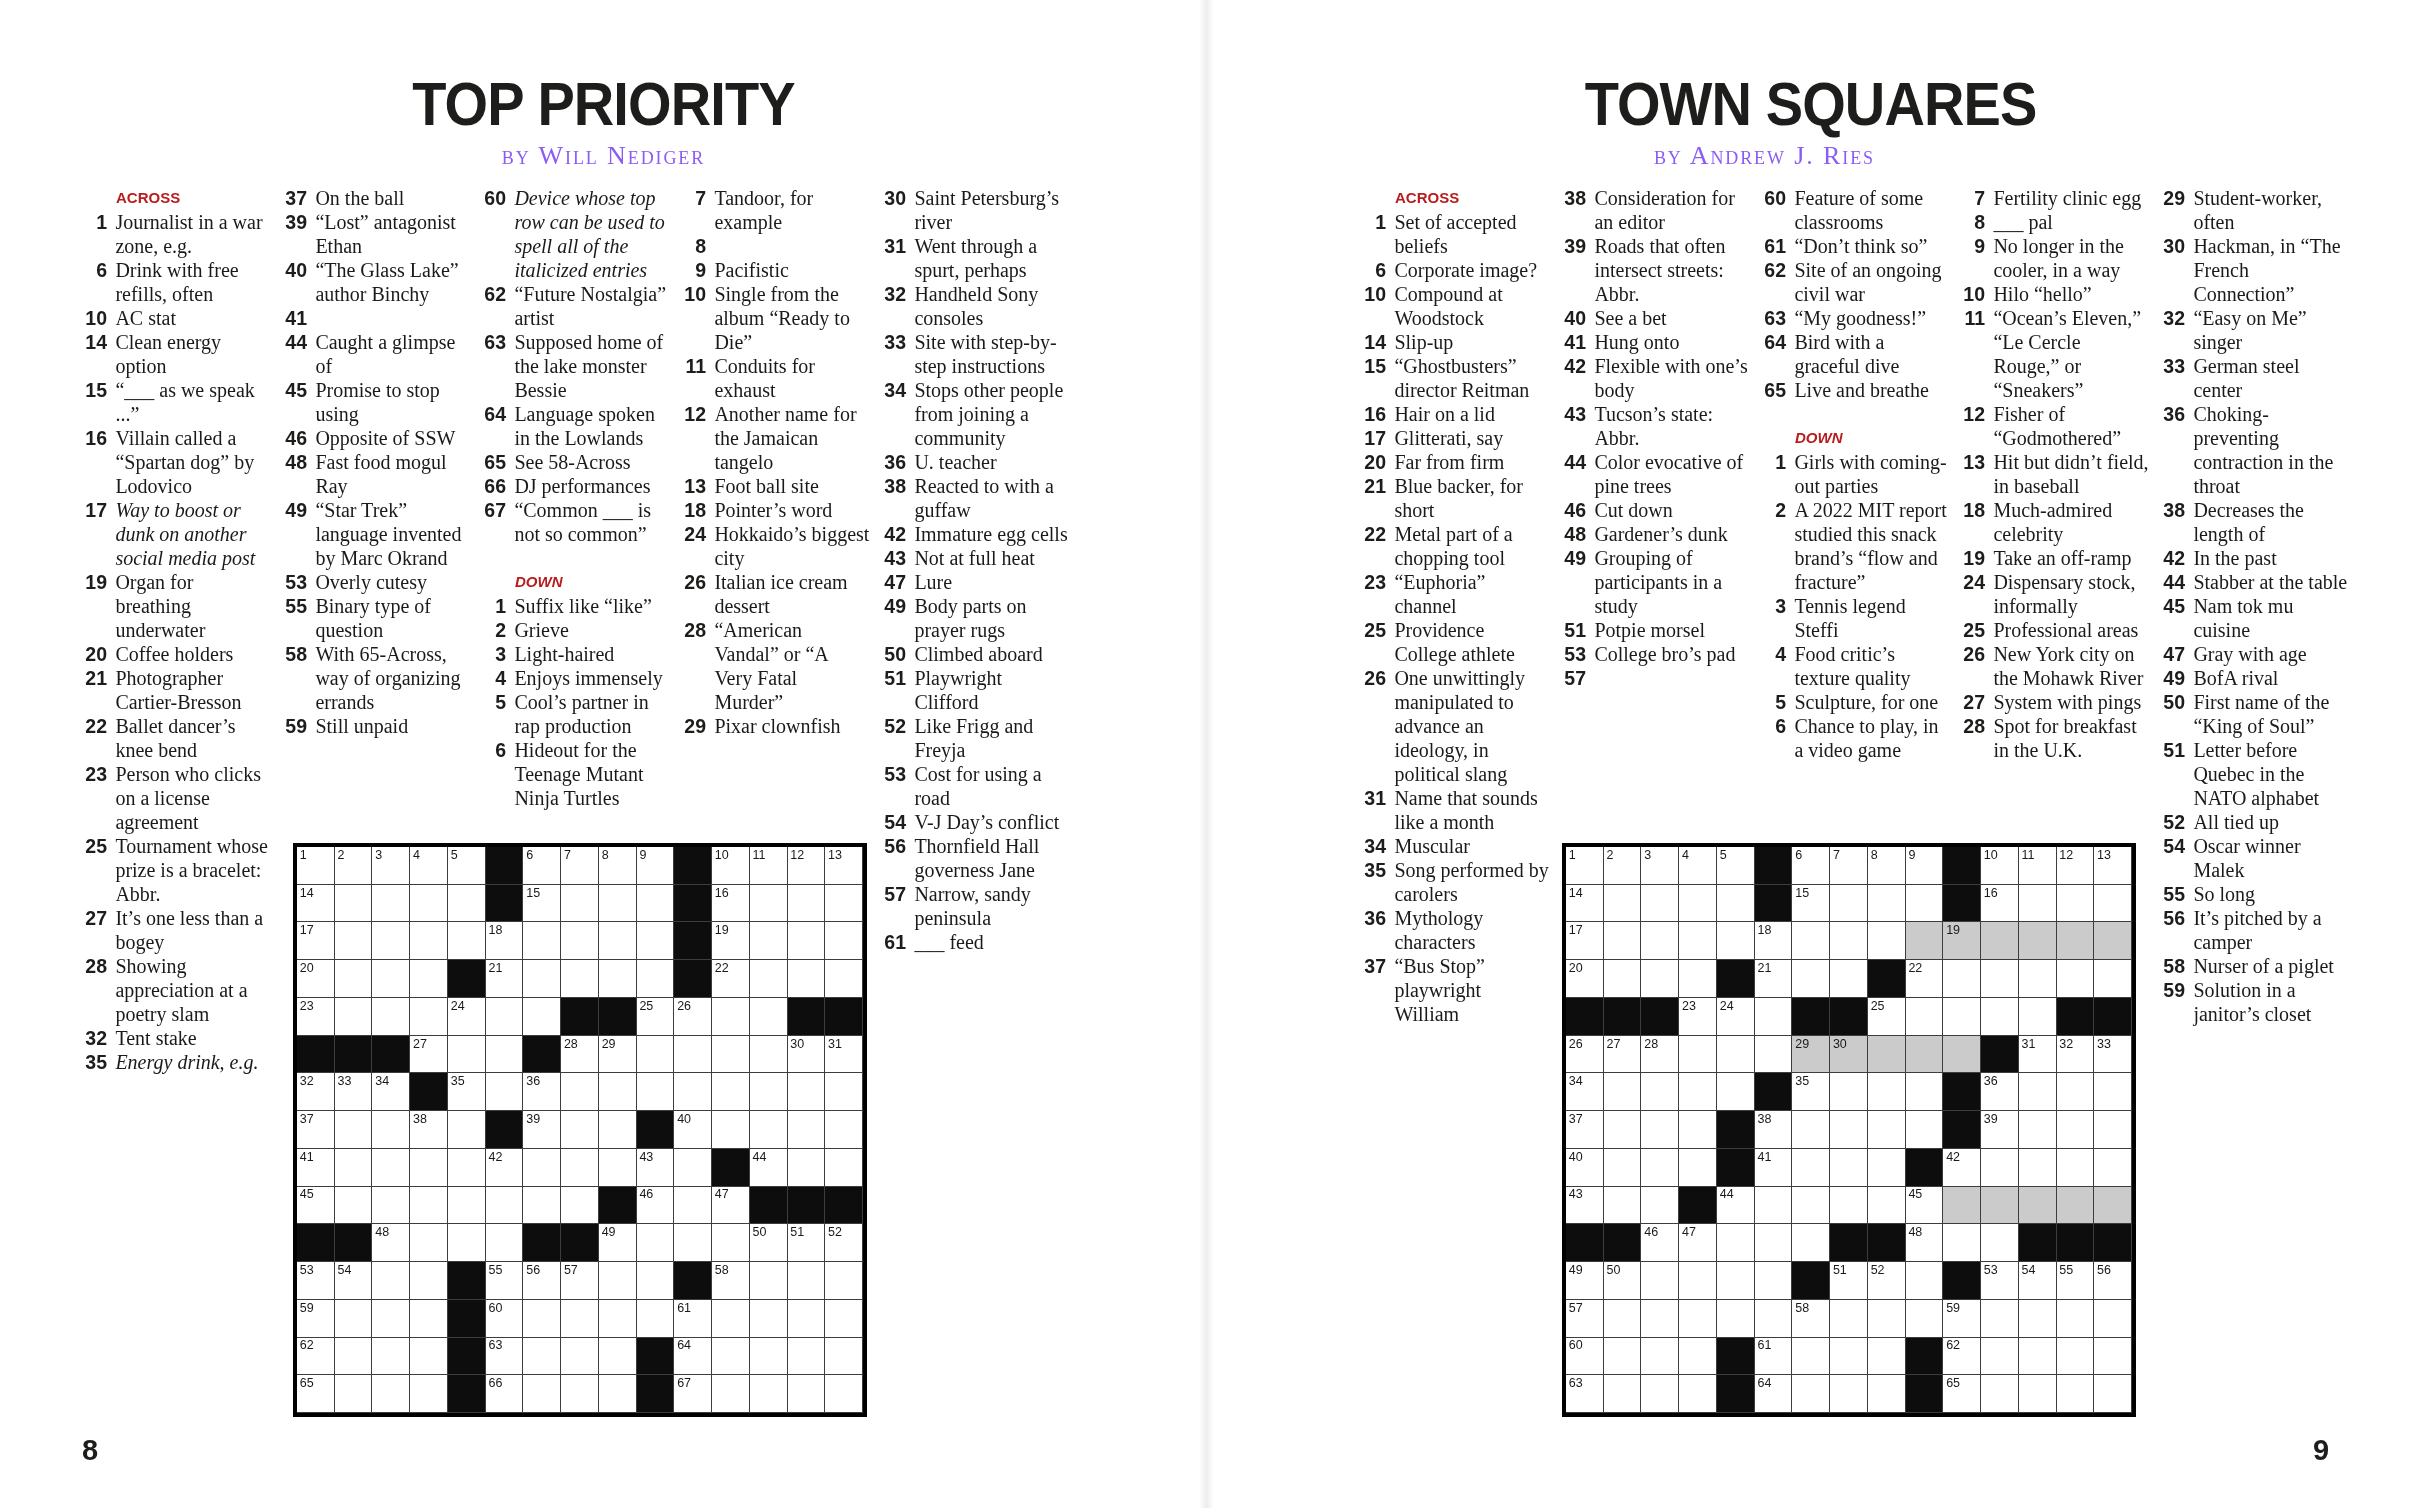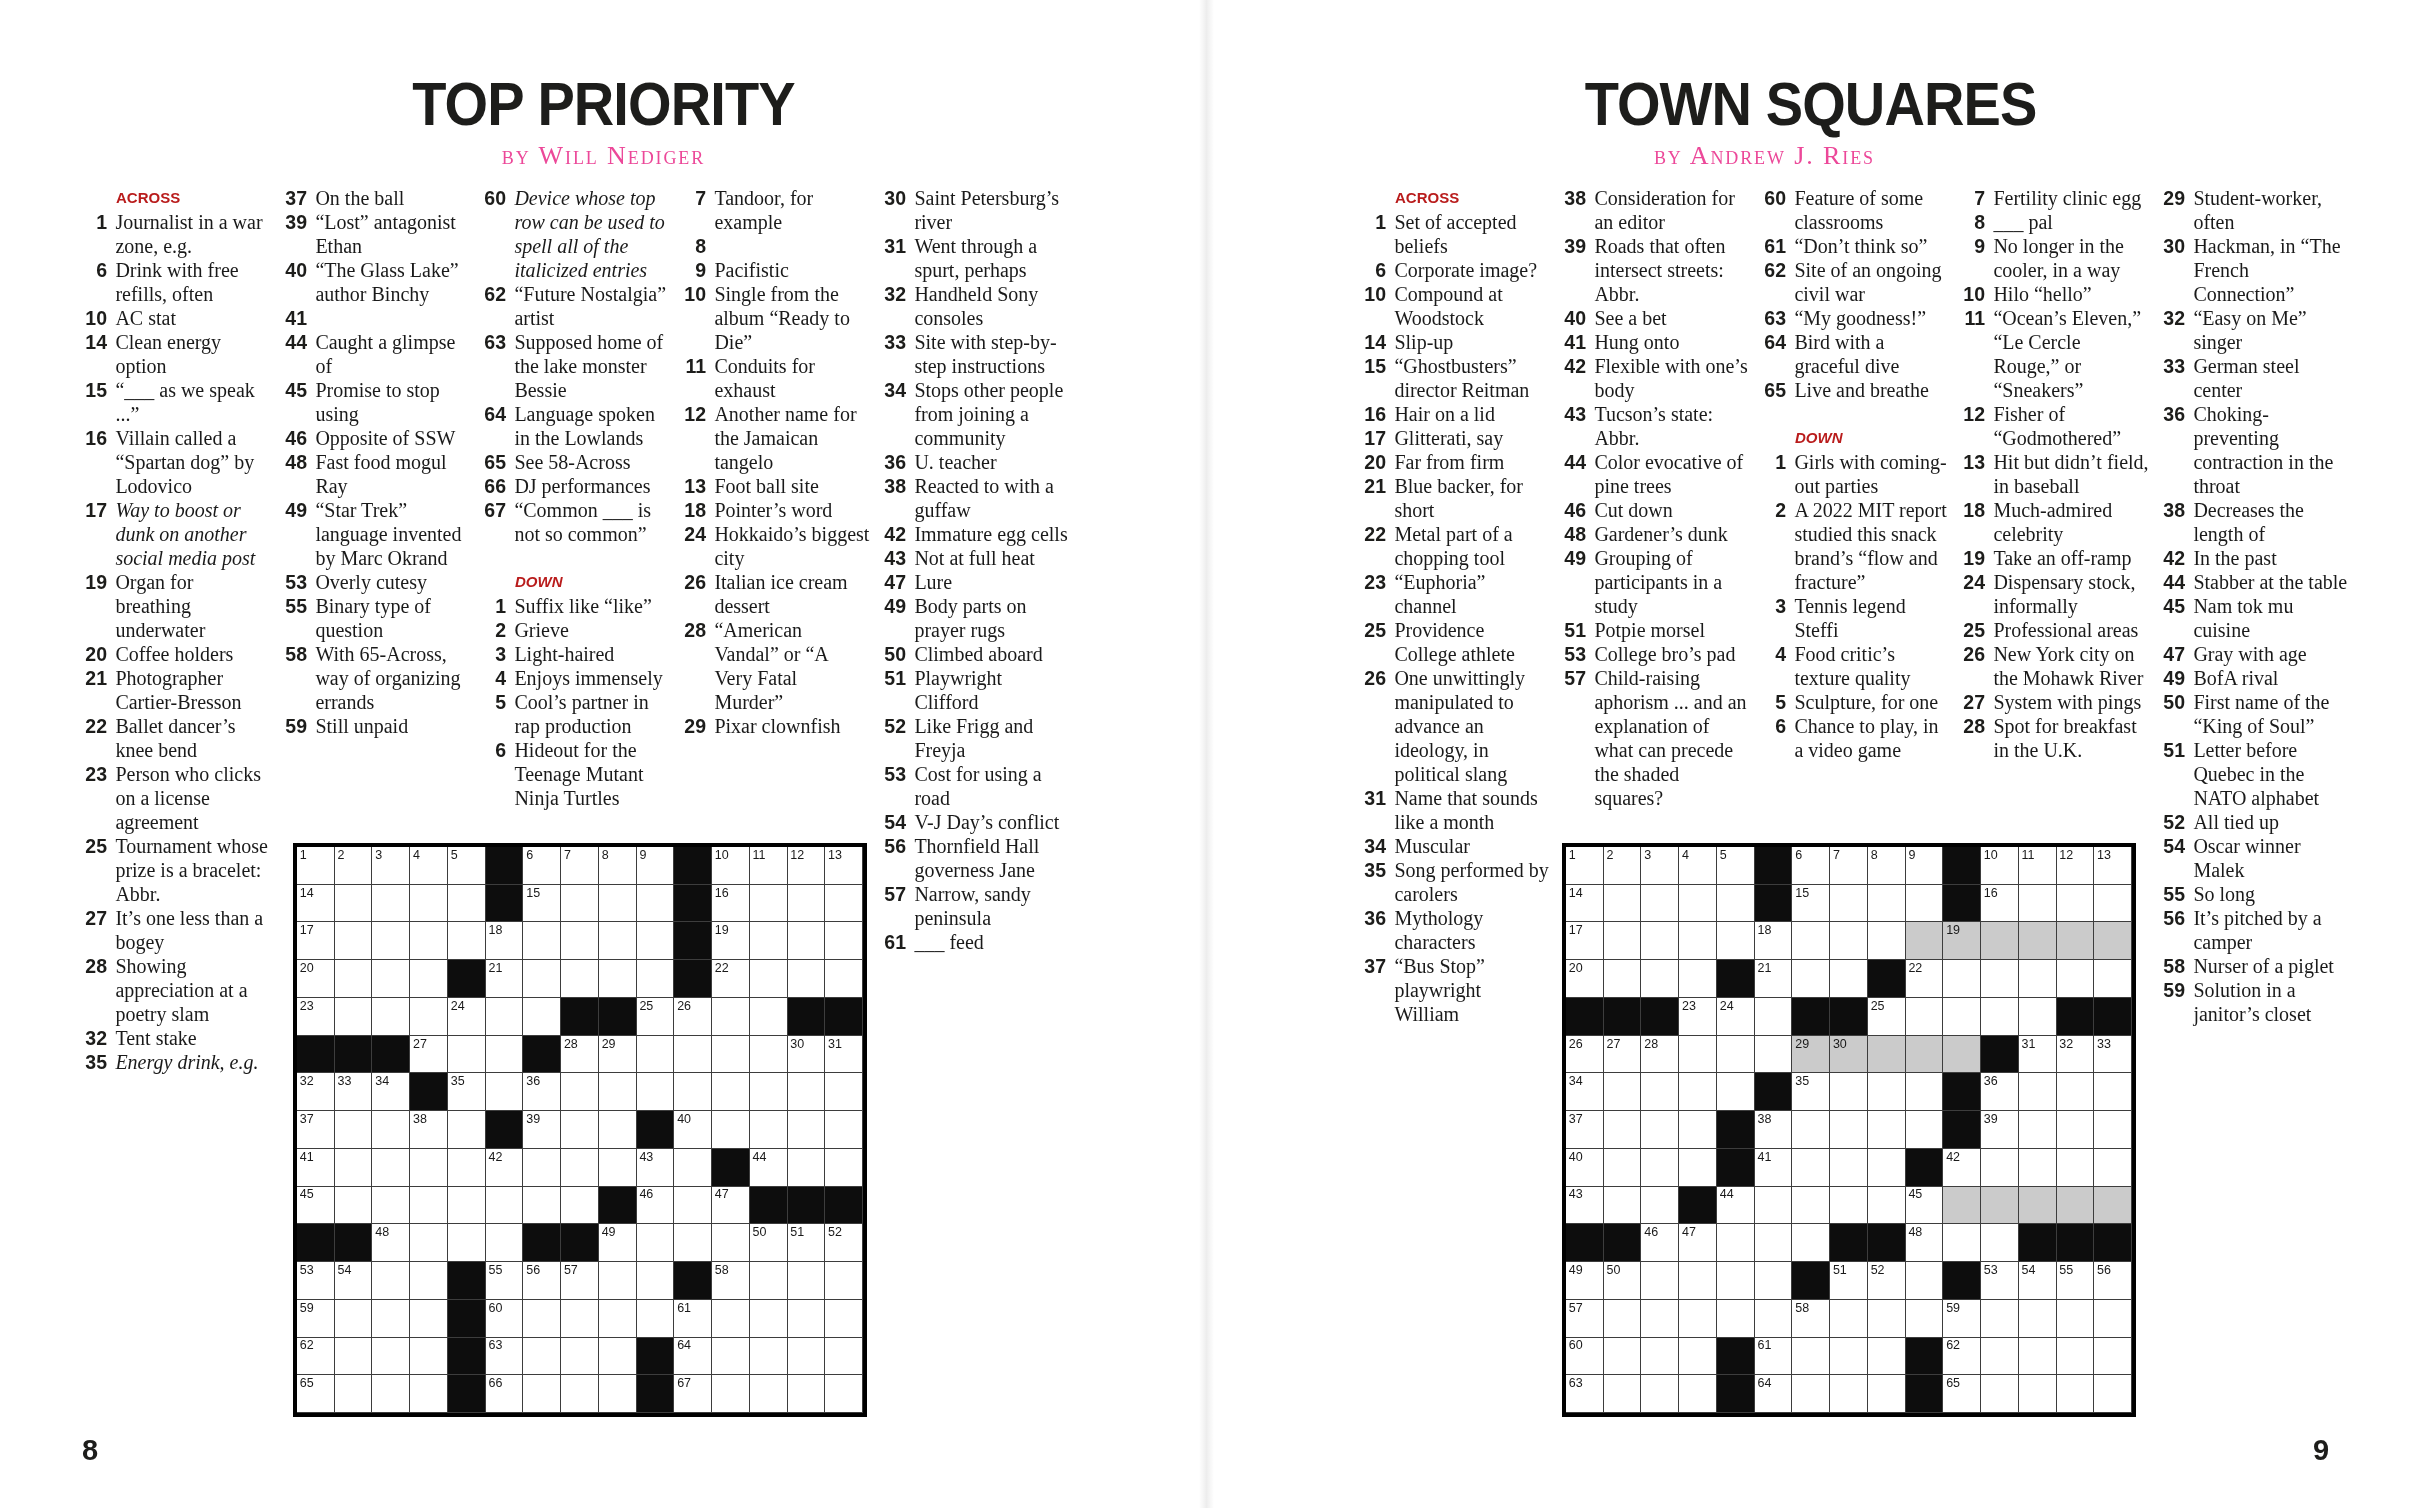--- a/index.html
+++ b/index.html
@@ -5,21 +5,21 @@
   html,body{margin:0;padding:0;}
   body{width:2413px;height:1508px;position:relative;background:#ffffff;overflow:hidden;
        font-family:"Liberation Serif",serif;color:#1a1a1a;}
   .gutter{position:absolute;left:1199px;top:0;width:15px;height:1508px;
           background:linear-gradient(90deg,rgba(0,0,0,0) 0%,rgba(0,0,0,0.07) 50%,rgba(0,0,0,0) 100%);}
   .page-title{position:absolute;top:71px;width:1207px;text-align:center;
               font-family:"Liberation Sans",sans-serif;font-weight:bold;font-size:56px;
               letter-spacing:-0.9px;color:#1d1d1b;transform:scale(1,1.08);}
   .byline{position:absolute;top:141px;width:1207px;text-align:center;
           font-family:"Liberation Serif",serif;font-variant:small-caps;font-size:26px;
-          letter-spacing:1.9px;color:#ec4899;}
+          letter-spacing:1.9px;color:#8b5cf6;}
   .col{position:absolute;top:186px;width:197px;}
   .clue-header{margin-left:42px;font-family:"Liberation Sans",sans-serif;font-weight:bold;
                font-size:15px;line-height:24px;color:#b91c1c;}
   .clue-header.mt{margin-top:24px;font-style:italic;}
   .clue{display:flex;}
   .qnum{flex:0 0 33px;text-align:right;padding-right:8.4px;
         font-family:"Liberation Sans",sans-serif;font-weight:bold;font-size:19.5px;line-height:24px;color:#1d1d1b;}
   .qtxt{flex:1;font-family:"Liberation Serif",serif;font-size:20px;line-height:24px;color:#1a1a1a;}
   .clue.it .qtxt{font-style:italic;}
   .grid{position:absolute;top:843px;width:574px;height:574px;box-sizing:border-box;
@@ -834,21 +834,20 @@
     <div class="clue">
       <span class="qnum">51</span>
       <span class="qtxt">Potpie morsel</span>
     </div>
     <div class="clue">
       <span class="qnum">53</span>
       <span class="qtxt">College bro’s pad</span>
     </div>
     <div class="clue">
       <span class="qnum">57</span>
-      <span class="qtxt">Child-raising aphorism ... and an explanation of what can precede the shaded squares?</span>
     </div>
   </div>
 <div class="col" style="left:1753px;">
     <div class="clue">
       <span class="qnum">60</span>
       <span class="qtxt">Feature of some classrooms</span>
     </div>
     <div class="clue">
       <span class="qnum">61</span>
       <span class="qtxt">“Don’t think so”</span>

